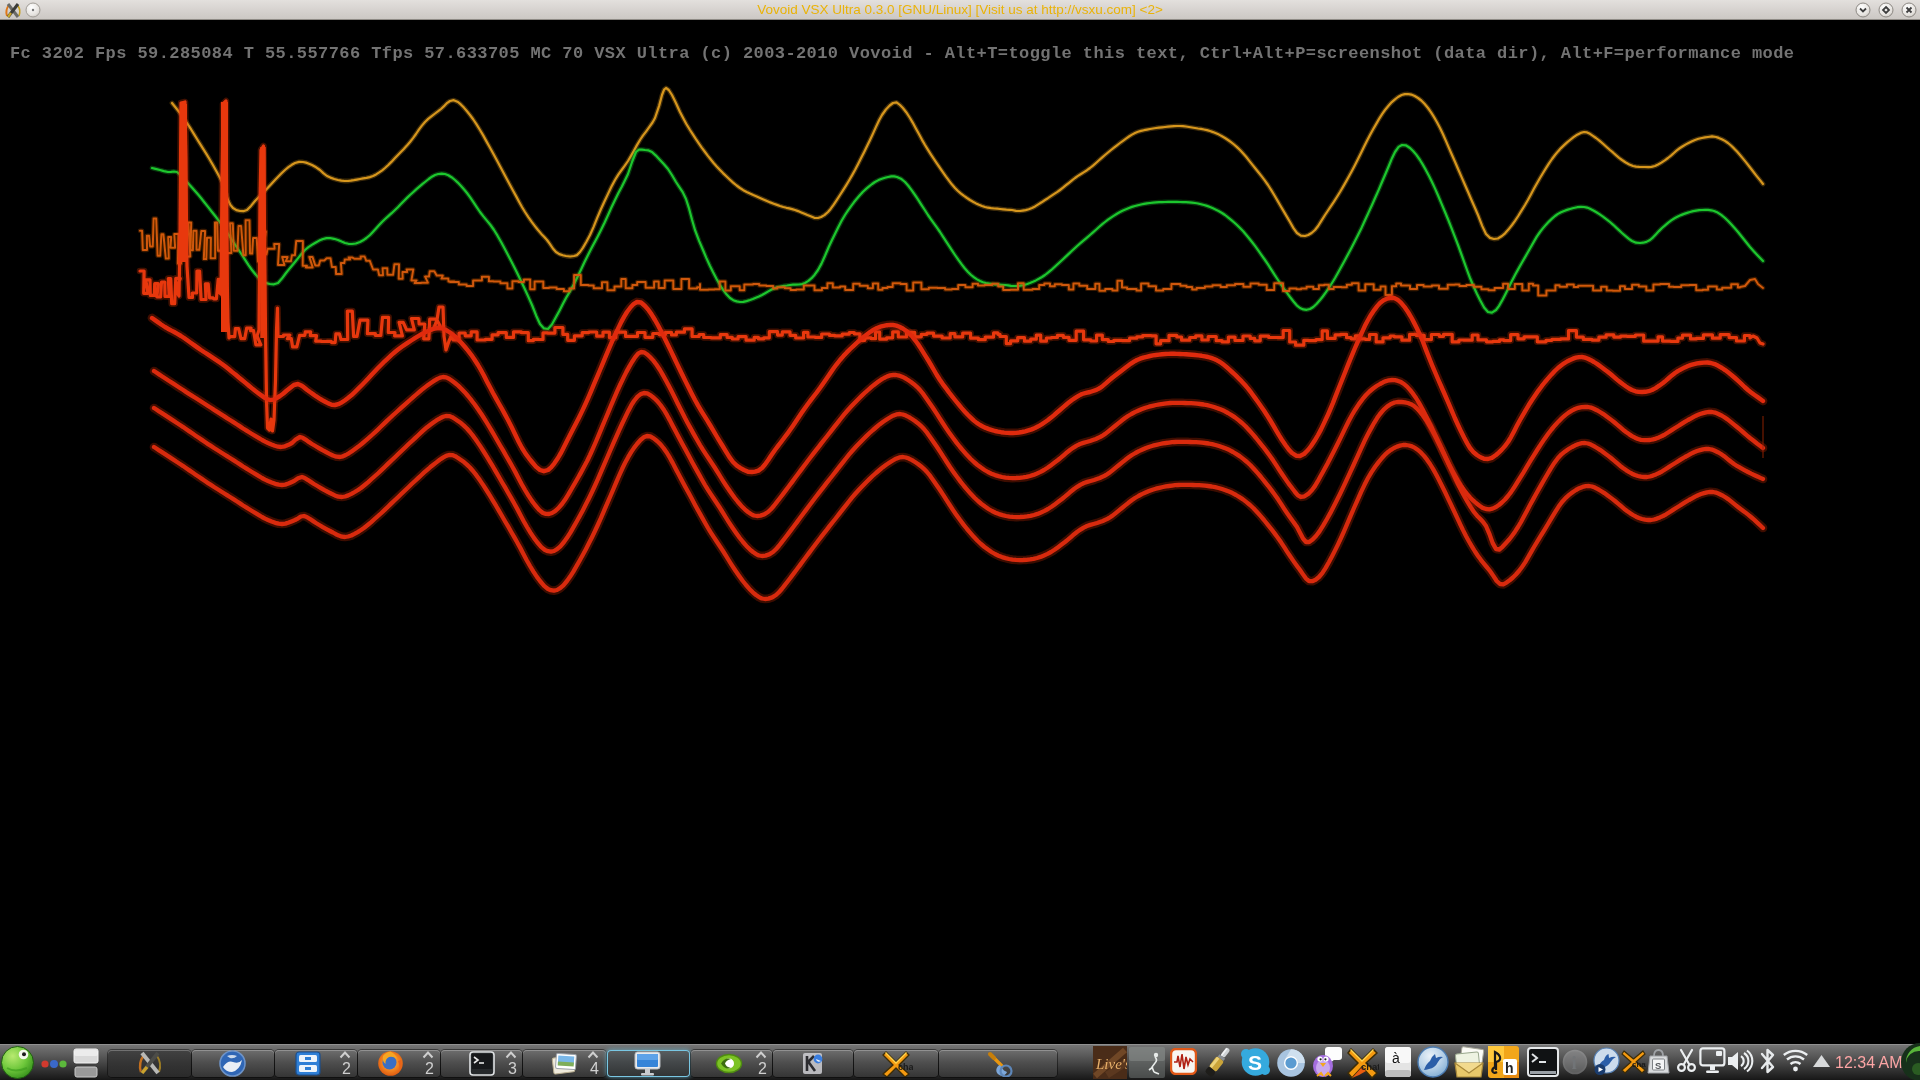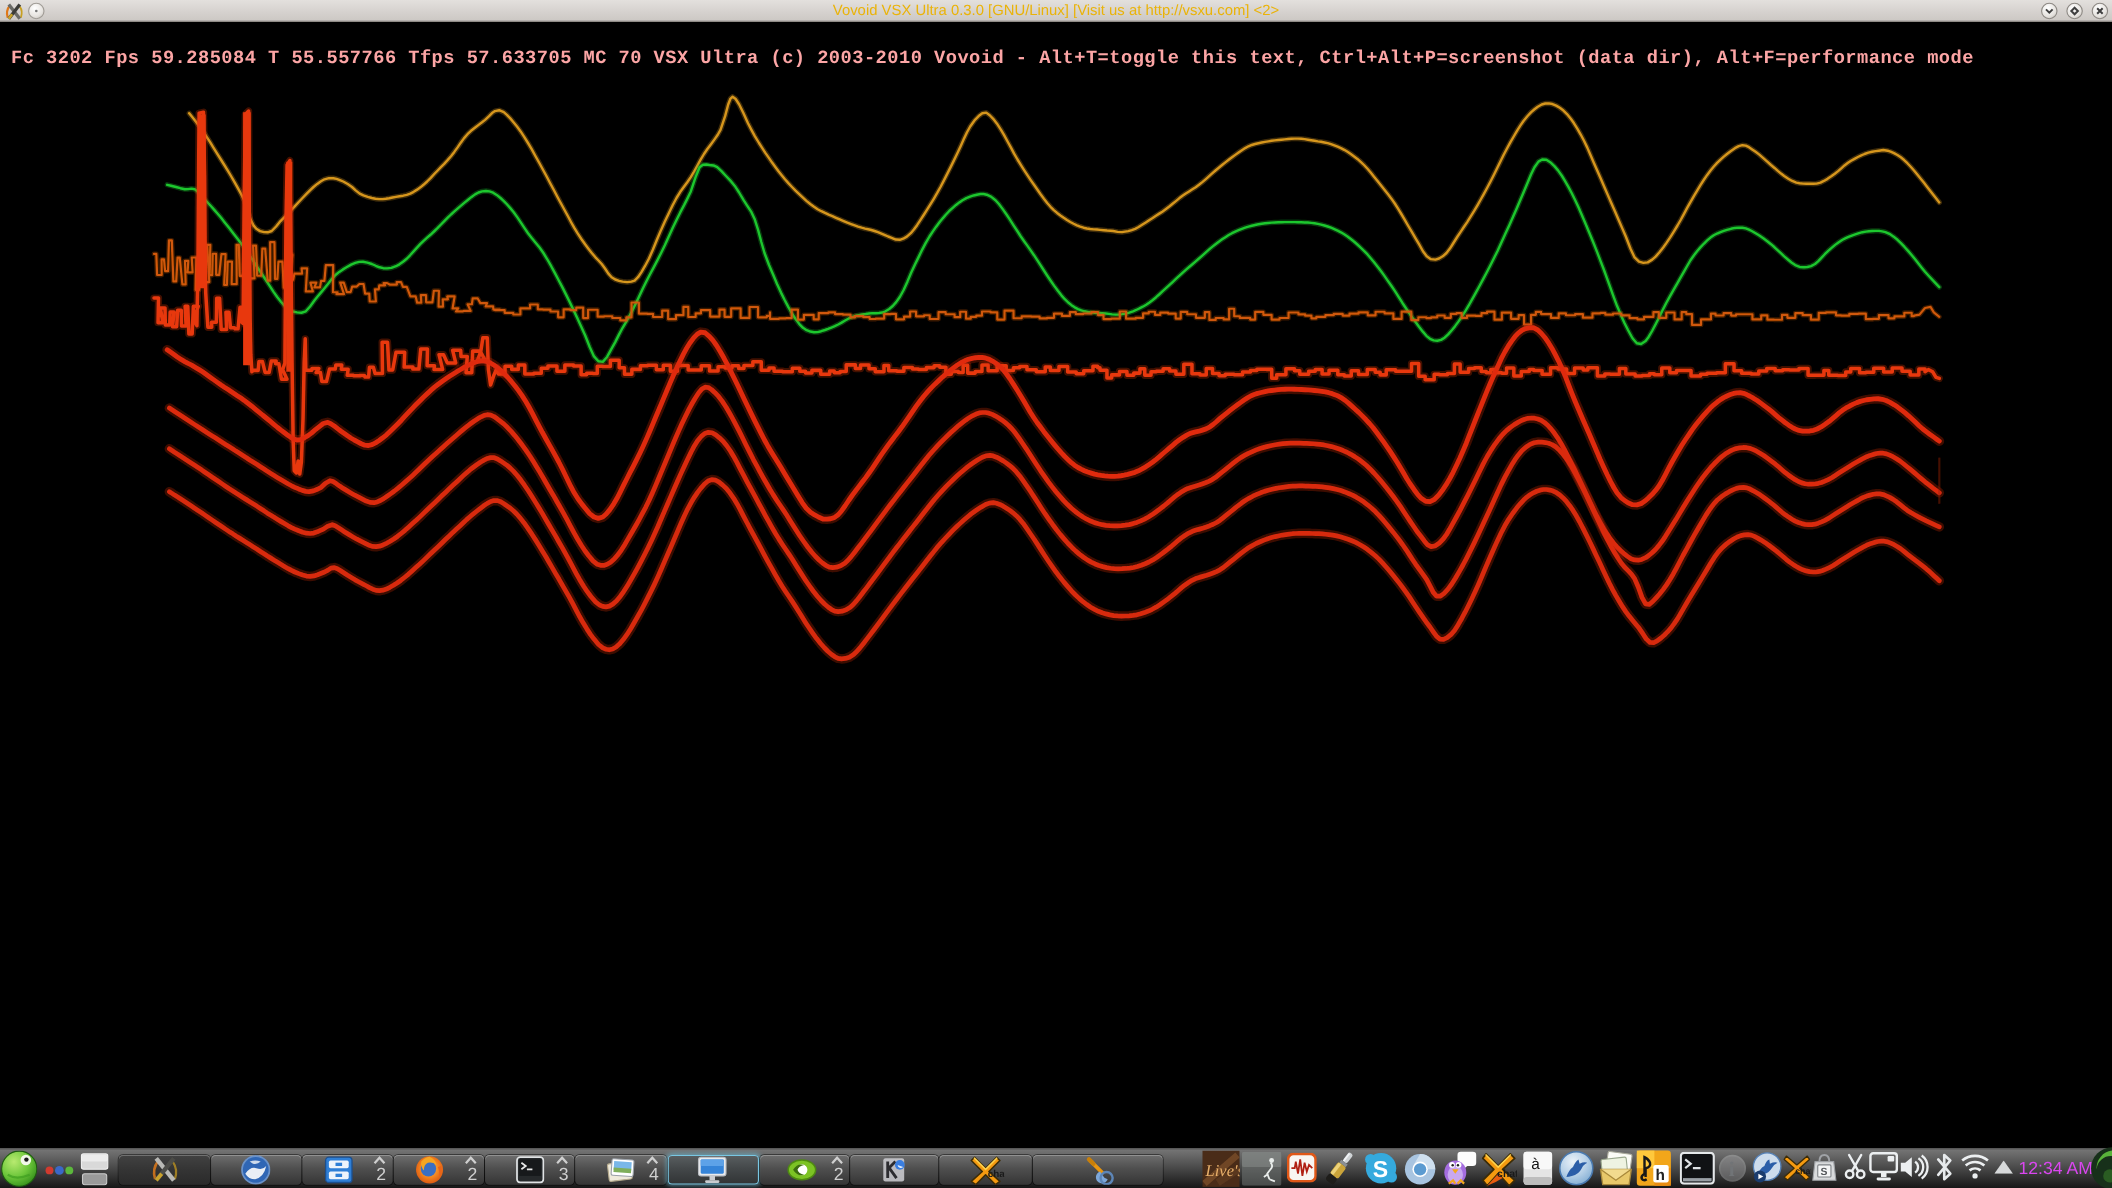--- a/index.html
+++ b/index.html
@@ -1,25 +1,25 @@
 <!DOCTYPE html>
 <html><head><meta charset="utf-8"><style>
 html,body{margin:0;padding:0;width:1920px;height:1080px;background:#000;overflow:hidden}
 *{box-sizing:border-box}
 body{font-family:"Liberation Sans",sans-serif}
 #titlebar{position:absolute;left:0;top:0;width:1920px;height:20px;background:linear-gradient(#e3e0dd,#d6d2cf 55%,#ccc8c4);border-bottom:1px solid #8f8b86}
 #title{position:absolute;left:0;top:0;width:1920px;height:19px;text-align:center;font-size:13.5px;color:#eab308;line-height:19px}
-#fpsline{position:absolute;left:10px;top:44px;color:#fca5a5;font-family:"Liberation Mono",monospace;font-weight:bold;font-size:17px;letter-spacing:0.42px;white-space:pre}
+#fpsline{position:absolute;left:10px;top:44px;color:#737373;font-family:"Liberation Mono",monospace;font-weight:bold;font-size:17px;letter-spacing:0.42px;white-space:pre}
 #panel{position:absolute;left:0;top:1044px;width:1920px;height:36px;background:linear-gradient(#757575,#4c4c4c 45%,#2a2a2a 80%,#171717);border-top:1px solid #909090}
 .tbtn{position:absolute;top:1050px;height:27px;border-radius:4px;background:linear-gradient(#6e6e6e,#4f4f4f 45%,#353535);box-shadow:inset 0 1px 0 rgba(255,255,255,.25),0 0 0 1px rgba(0,0,0,.45)}
 .tbtn.active{background:linear-gradient(#424242,#343434 50%,#2a2a2a)}
 .tbtn.hl{background:linear-gradient(#5a5f61,#44484a 45%,#303334);box-shadow:inset 0 0 0 1px #79c7e3,0 0 4px 1px rgba(110,200,230,.5)}
 .cico{position:absolute;top:1050px}
 .num{position:absolute;color:#cfcfcf;font-size:16px;line-height:16px;top:1061px}
-#clock{position:absolute;top:1054px;left:1835px;color:#d946ef;font-size:16px;white-space:nowrap}
+#clock{position:absolute;top:1054px;left:1835px;color:#fca5a5;font-size:16px;white-space:nowrap}
 </style></head>
 <body>
 
 <div id="titlebar"></div>
 <div id="title">Vovoid VSX Ultra 0.3.0 [GNU/Linux] [Visit us at http://vsxu.com] &lt;2&gt;</div>
 <svg style="position:absolute;left:0;top:0" width="1920" height="20" viewBox="0 0 1920 20">
  <defs>
   <radialGradient id="btn3d" cx="40%" cy="32%" r="75%">
         <stop offset="0" stop-color="#ffffff"></stop>
         <stop offset="0.7" stop-color="#e6e3df"></stop>

